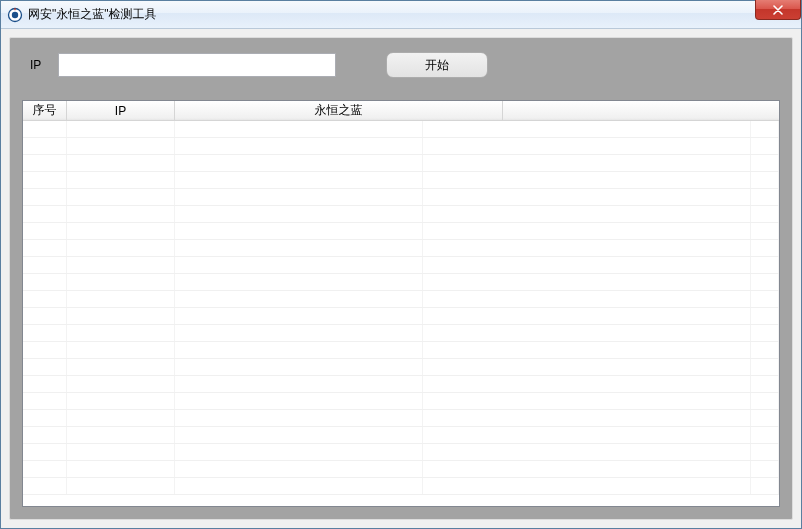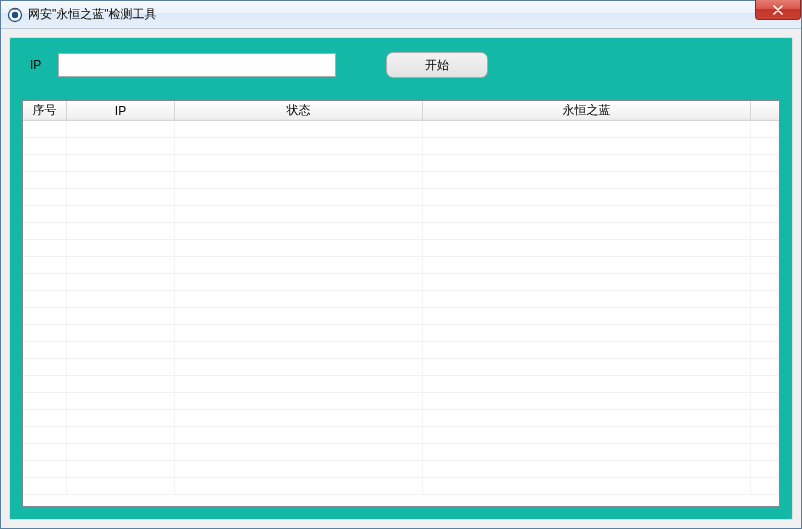--- a/index.html
+++ b/index.html
@@ -61,21 +61,21 @@
     .client {
       flex: 1;
       background: #f0f0f0;
       padding: 8px;
       display: flex;
       flex-direction: column;
     }
     .group {
       flex: 1;
       border: 1px solid #dcdcdc;
-      background: #14b8a6;
+      background: #a3a3a3;
       padding: 14px 12px 12px 12px;
       display: flex;
       flex-direction: column;
       border-radius: 2px;
     }
     .toolbar {
       display: flex;
       align-items: center;
       gap: 10px;
       margin-bottom: 22px;
@@ -186,21 +186,20 @@
         <input class="ip-input" type="text" value="" style="">
         <span class="spacer-sm"></span>
         <button class="btn">开始</button>
         <span class="spacer-md"></span>
       </div>
 
       <div class="listview">
         <div class="lv-header">
           <div class="lv-col col-seq">序号</div>
           <div class="lv-col col-ip">IP</div>
-          <div class="lv-col col-status">状态</div>
           <div class="lv-col col-os">永恒之蓝</div>
           <div class="lv-col col-pad"></div>
         </div>
         <div class="lv-body" id="lv-body">
             <div class="lv-row">
               <div class="lv-cell col-seq"></div>
               <div class="lv-cell col-ip"></div>
               <div class="lv-cell col-status"></div>
               <div class="lv-cell col-os"></div>
               <div class="lv-cell col-pad"></div>

